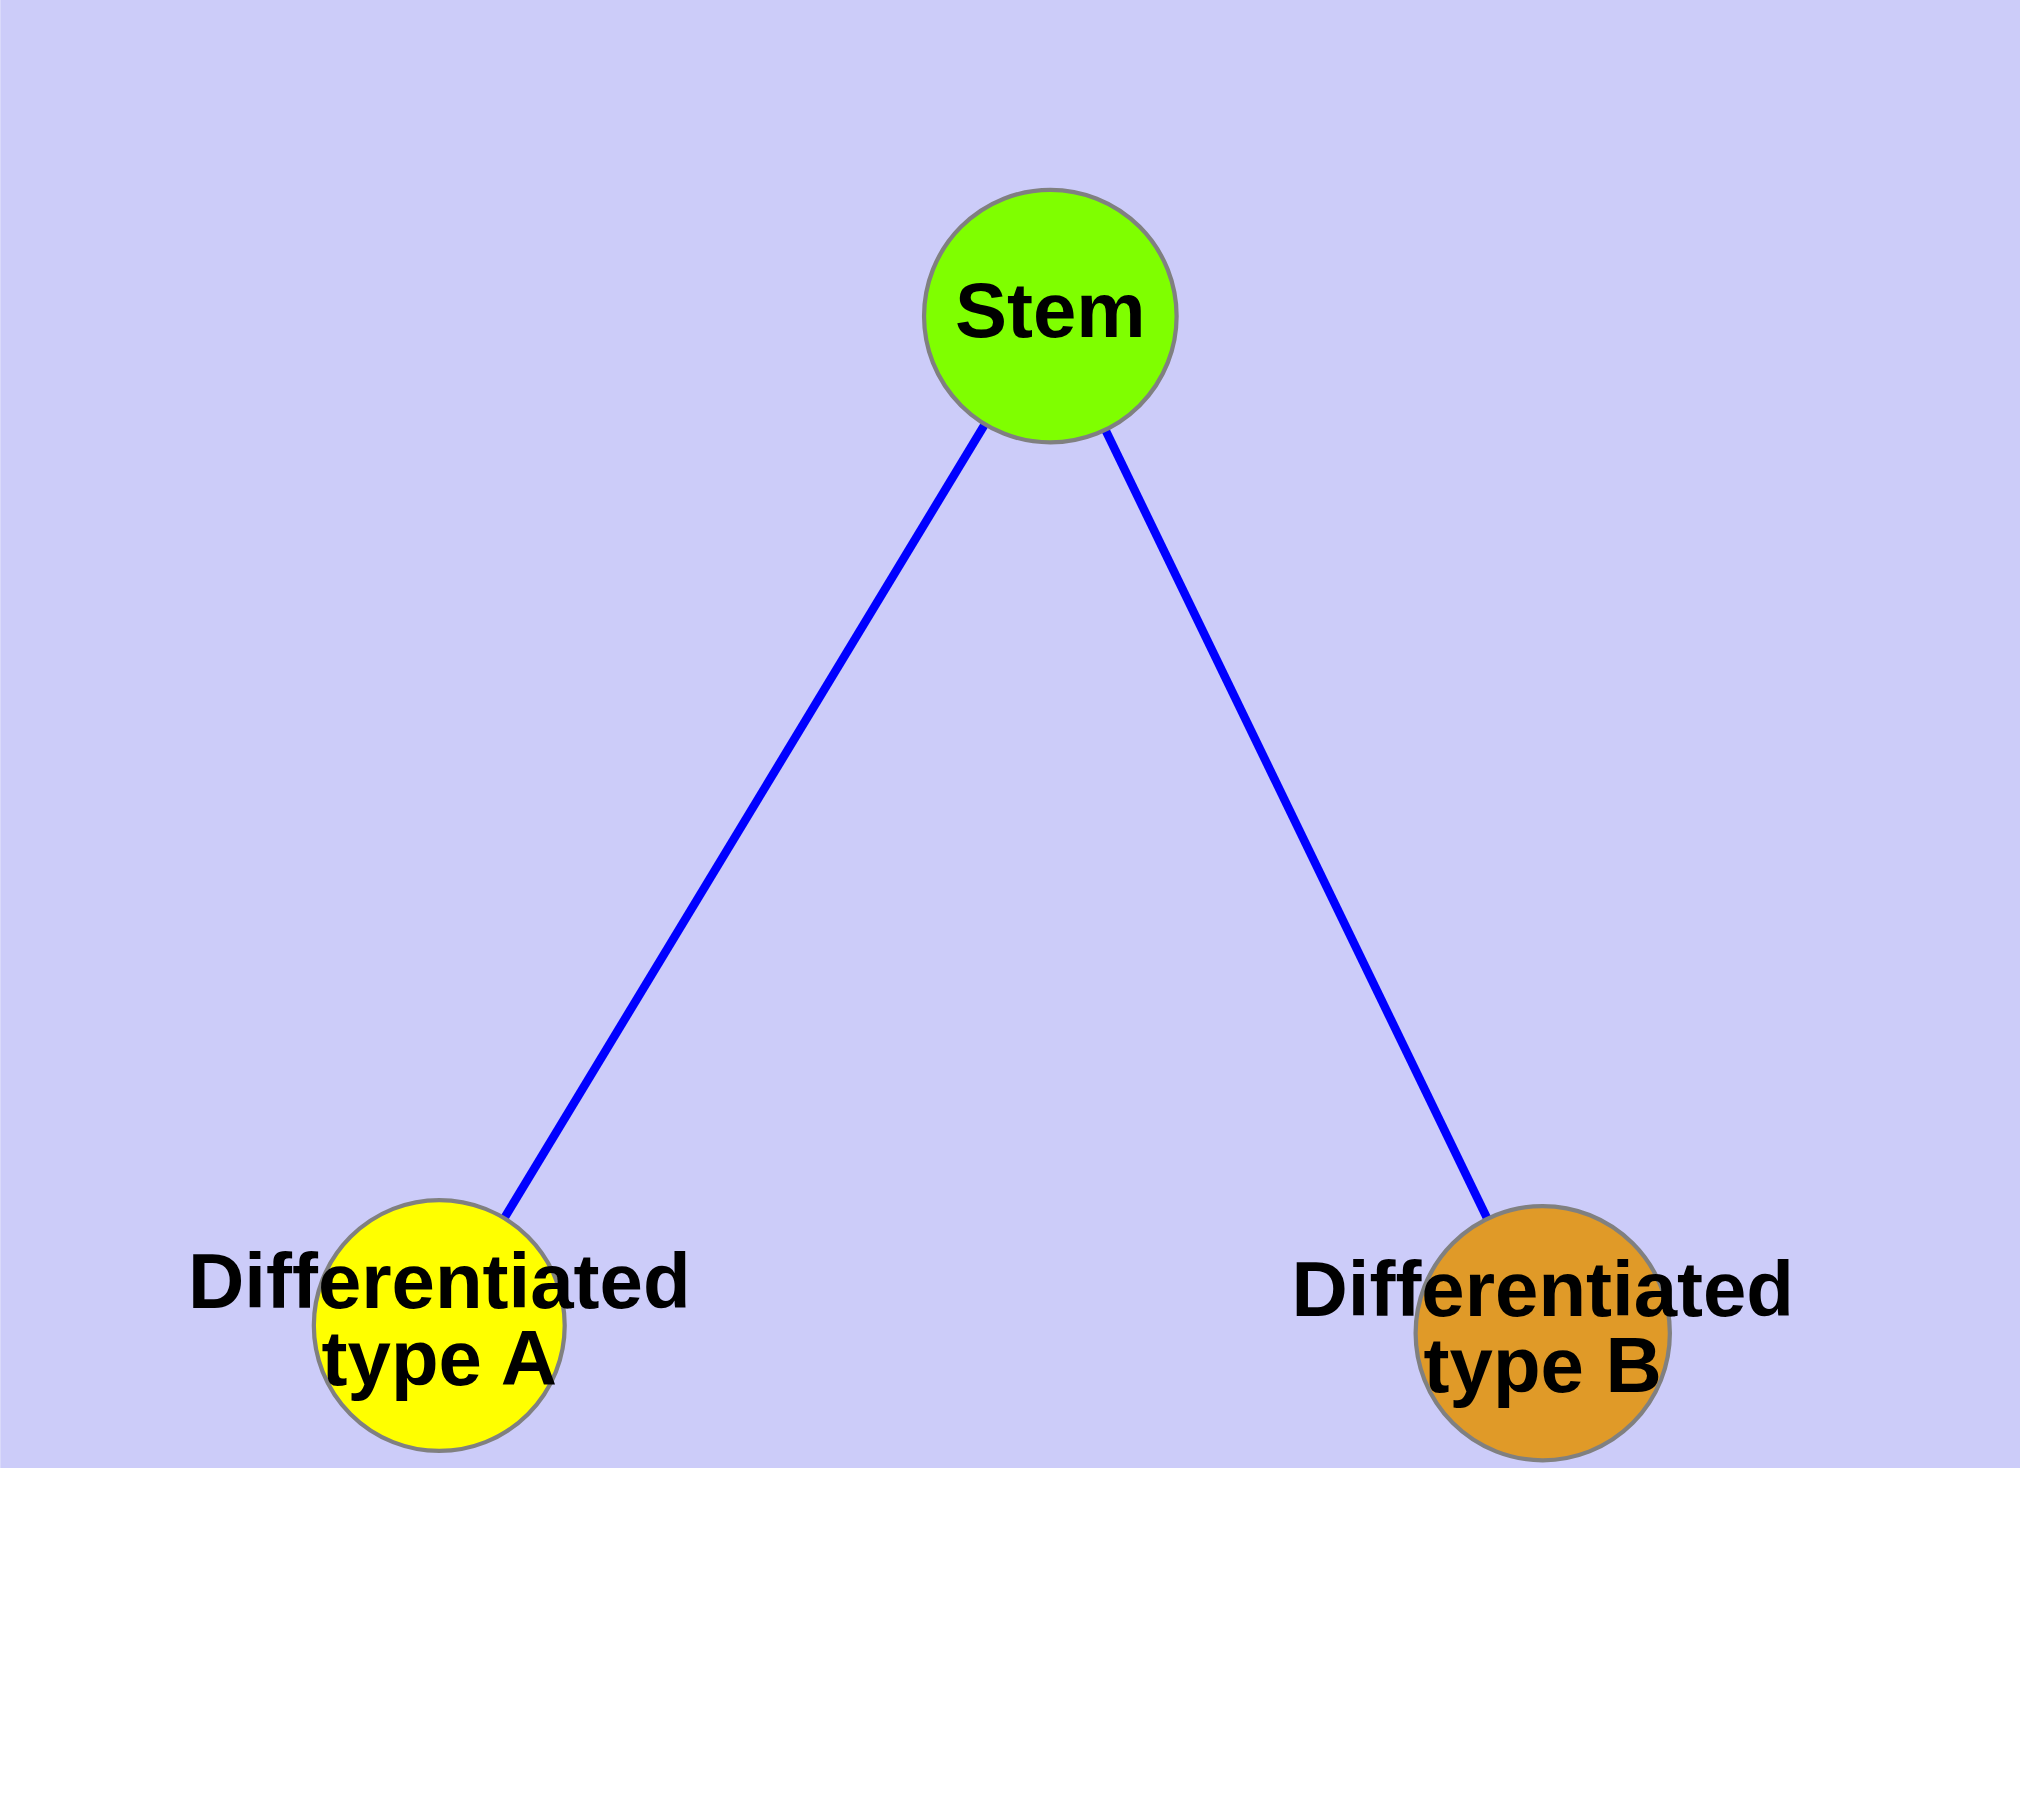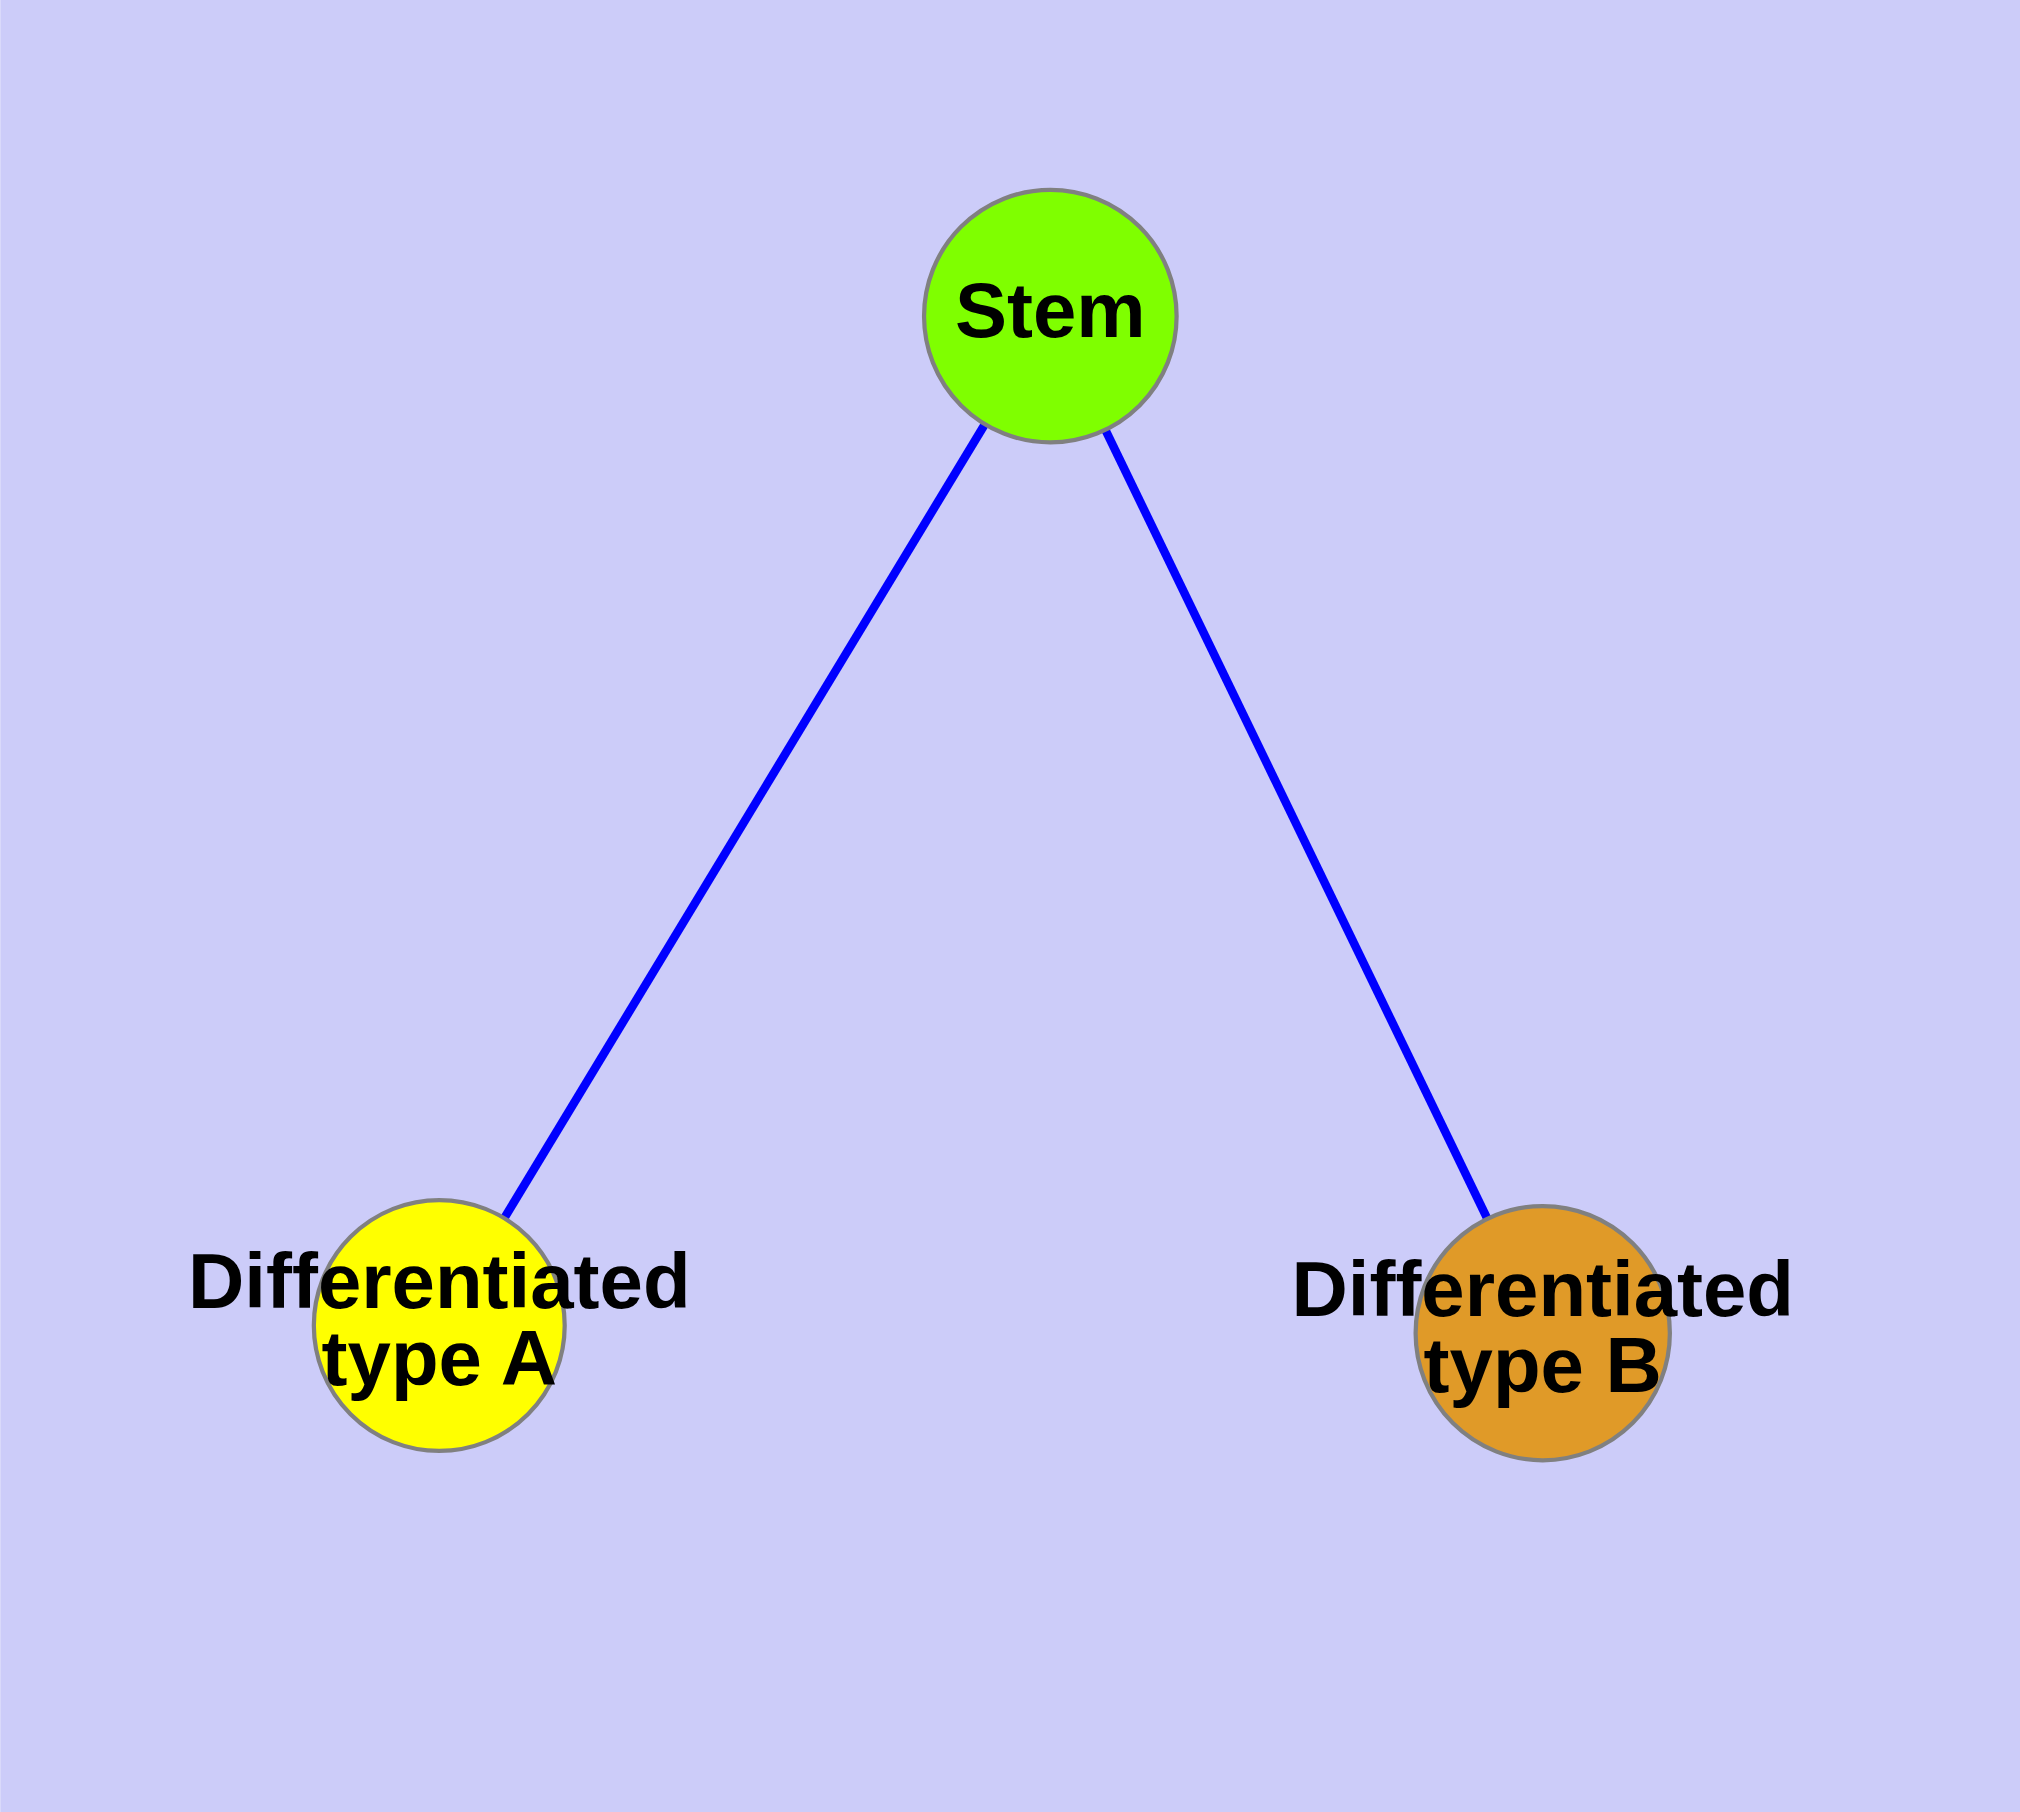--- a/index.html
+++ b/index.html
@@ -3,21 +3,21 @@
 <meta charset="utf-8">
 <style>
   html, body {
     margin: 0;
     padding: 0;
     background: #ffffff;
   }
   #canvas {
     position: relative;
     width: 2021px;
-    height: 1812px;
+    height: 1468px;
     overflow: hidden;
     font-family: "Liberation Sans", sans-serif;
   }
   #graph-svg {
     position: absolute;
     top: 0;
     left: 0;
     width: 2021px;
     height: 1812px;
     display: block;

